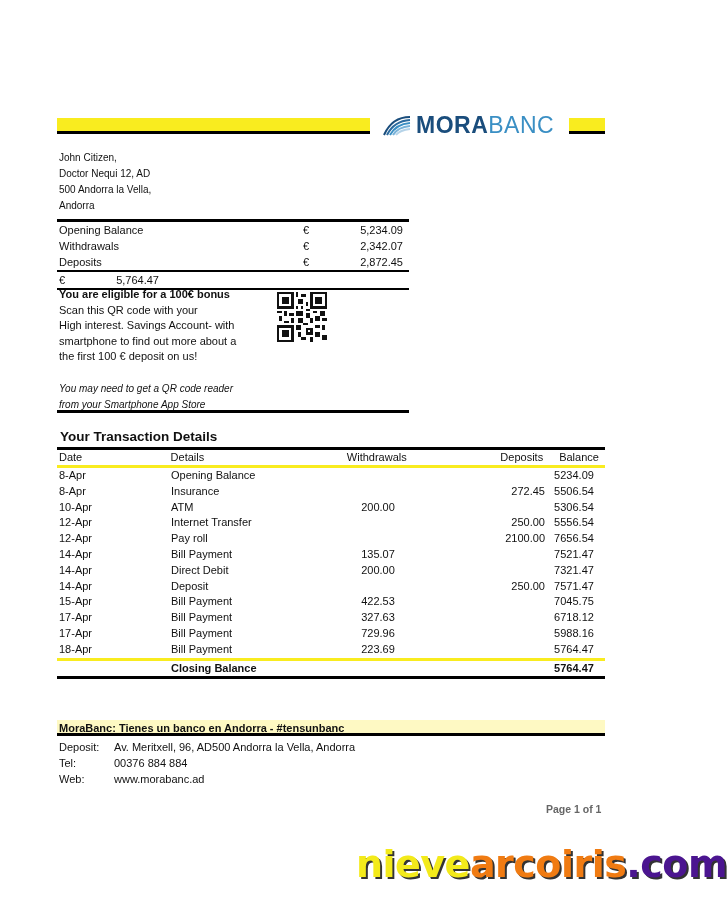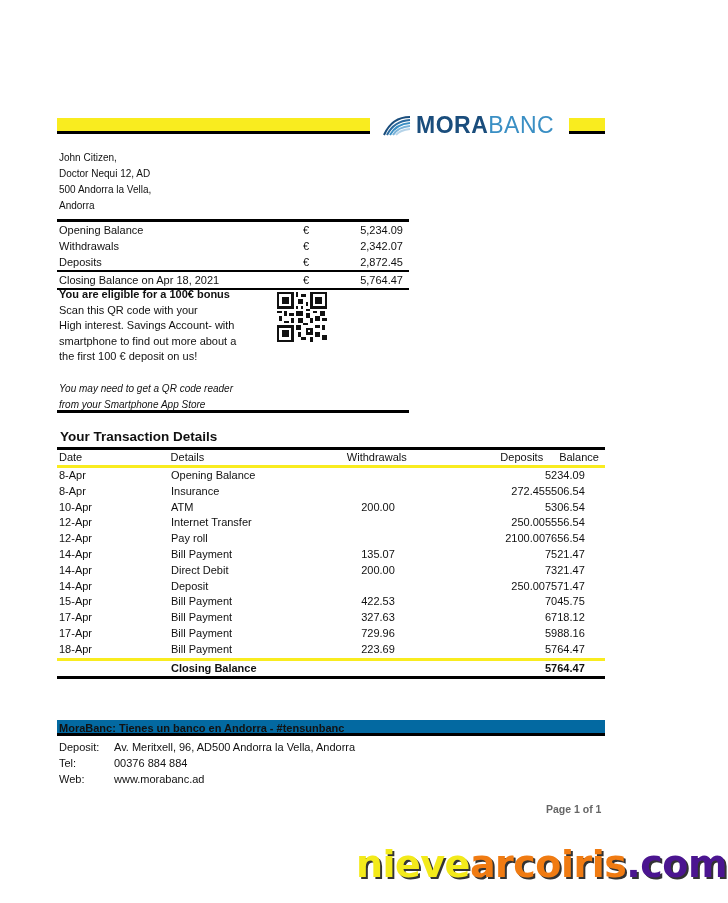--- a/index.html
+++ b/index.html
@@ -36,27 +36,27 @@
 
   
   .tx-title { left:60px; top:429px; font-weight:bold; font-size:13.5px; }
   .tx-table { left:57px; top:447px; width:548px; border-top:3px solid #000; }
   .tx-row { display:flex; height:15.8px; line-height:15.8px; font-size:11px; }
   .tx-row.head { border-bottom:3px solid #f9ec1f; height:15px; line-height:15px; }
   .c-date { width:112px; padding-left:2px; }
   .c-det { width:150px; }
   .c-wd { width:114px; text-align:center; }
   .c-dep { width:110px; text-align:right; }
-  .c-bal { width:58px; text-align:left; padding-right:2px; }
+  .c-bal { width:58px; text-align:center; padding-right:2px; }
   .c-bal.head-bal { text-align:left; padding-left:16px; width:44px; }
   .c-dep.head-dep { text-align:right; padding-right:0; }
   .tx-row.closing { border-top:3px solid #f9ec1f; border-bottom:3px solid #000; font-weight:bold; }
 
   
-  .foot-banner { left:57px; top:720px; width:548px; height:16px; background:#0369a1; border-bottom:3px solid #000;
+  .foot-banner { left:57px; top:720px; width:548px; height:16px; background:#fef9c3; border-bottom:3px solid #000;
                  font-weight:bold; font-size:11px; line-height:16px; padding-left:2px; box-sizing:border-box; }
   .foot-info { left:59px; top:739px; font-size:11px; line-height:16px; }
   .foot-info .r { display:flex; height:16px; }
   .foot-info .k { width:55px; }
   .page-num { left:546px; top:803px; font-size:10.5px; font-weight:bold; color:#666; }
 
   
   .wm { left:356px; top:822px; font-size:38px; font-weight:bold; letter-spacing:-0.5px;
         text-shadow:2px 2px 0 #333; font-family:"DejaVu Sans", sans-serif;margin-top:20px; }
   .wm .p1 { color:#f3ea1a; }
@@ -97,21 +97,20 @@
     <span class="lbl">Withdrawals</span>
     <span class="cur">€</span>
     <span class="amt">2,342.07</span>
   </div>
   <div class="sum-row">
     <span class="lbl">Deposits</span>
     <span class="cur">€</span>
     <span class="amt">2,872.45</span>
   </div>
   <div class="sum-row closing">
-    <span class="lbl">Closing  Balance on Apr 18, 2021</span>
     <span class="cur">€</span>
     <span class="amt">5,764.47</span>
   </div>
 </div>
 
 <div class="abs promo">
   <div class="bold">You are eligible for a 100€ bonus</div>
   <div>Scan this QR code with your</div>
   <div>High interest. Savings Account- with</div>
   <div>smartphone to find out more about a</div>

